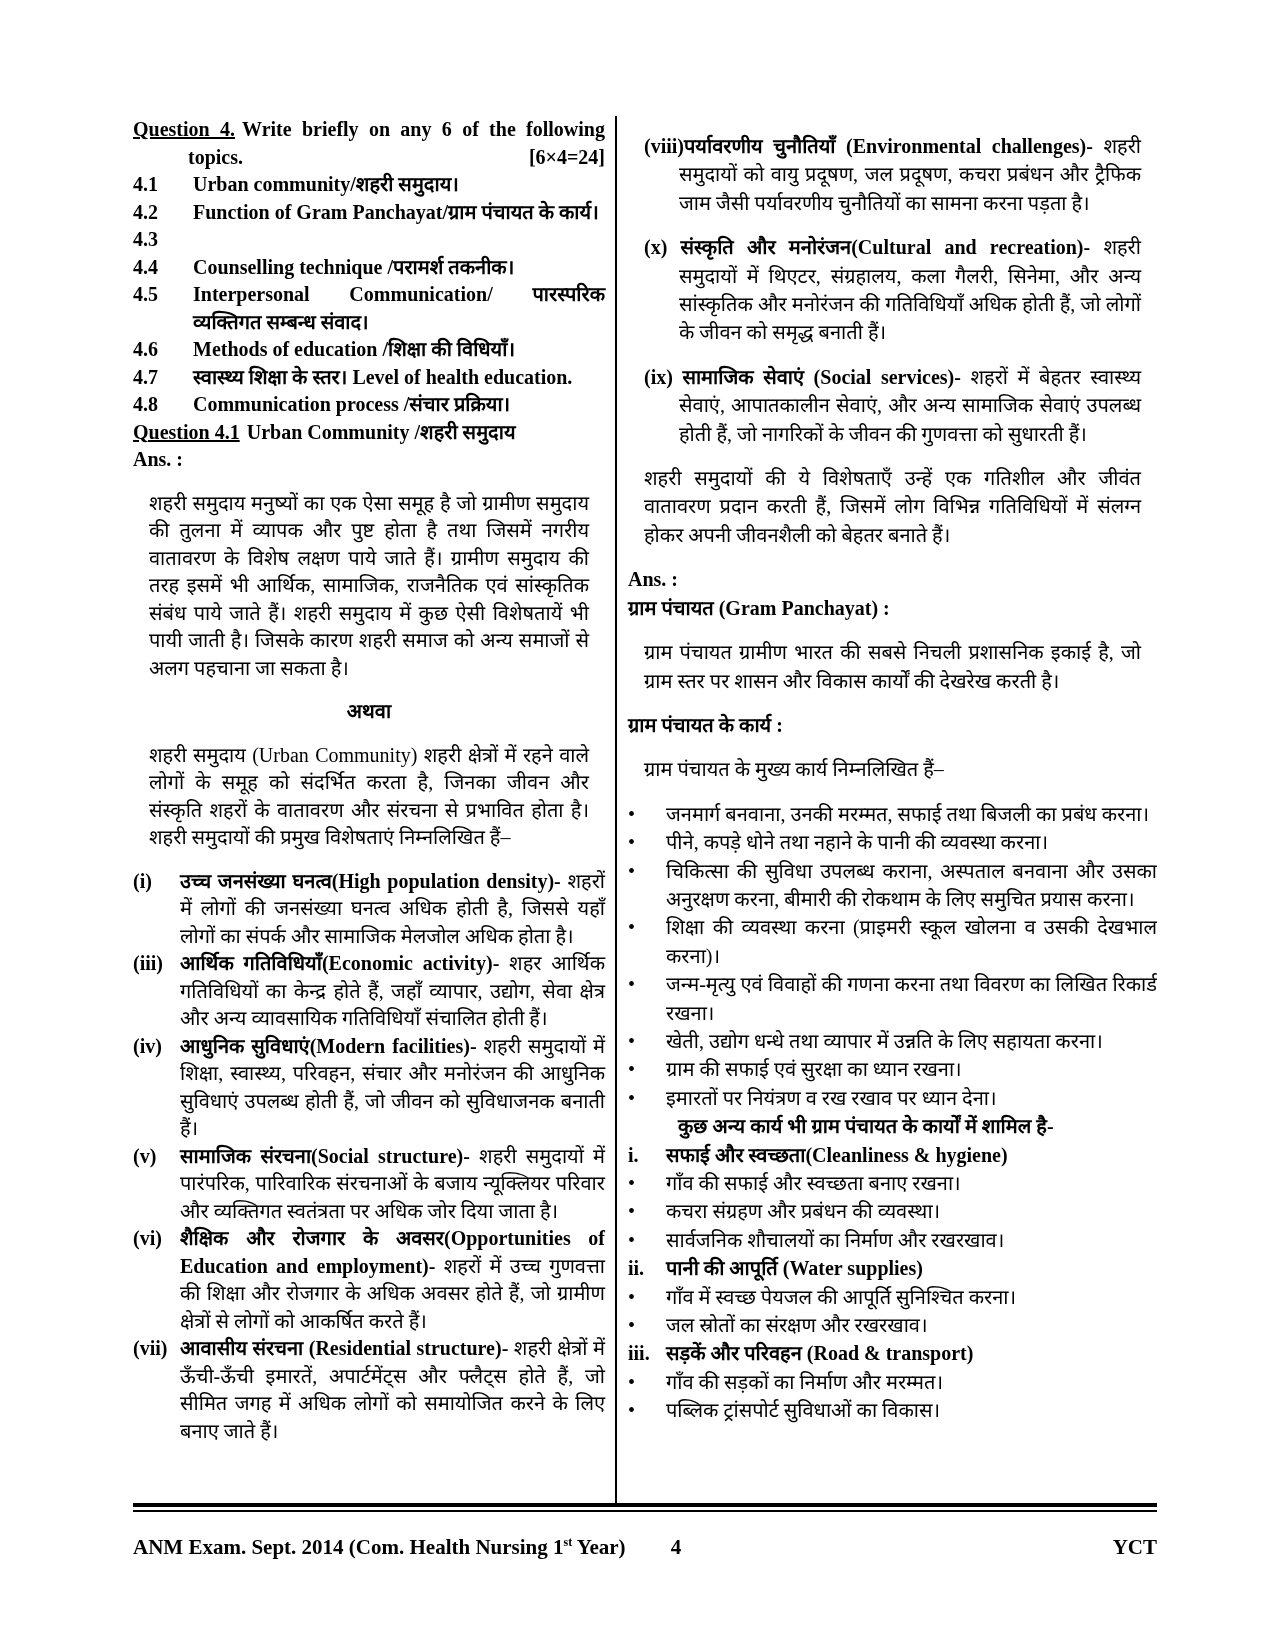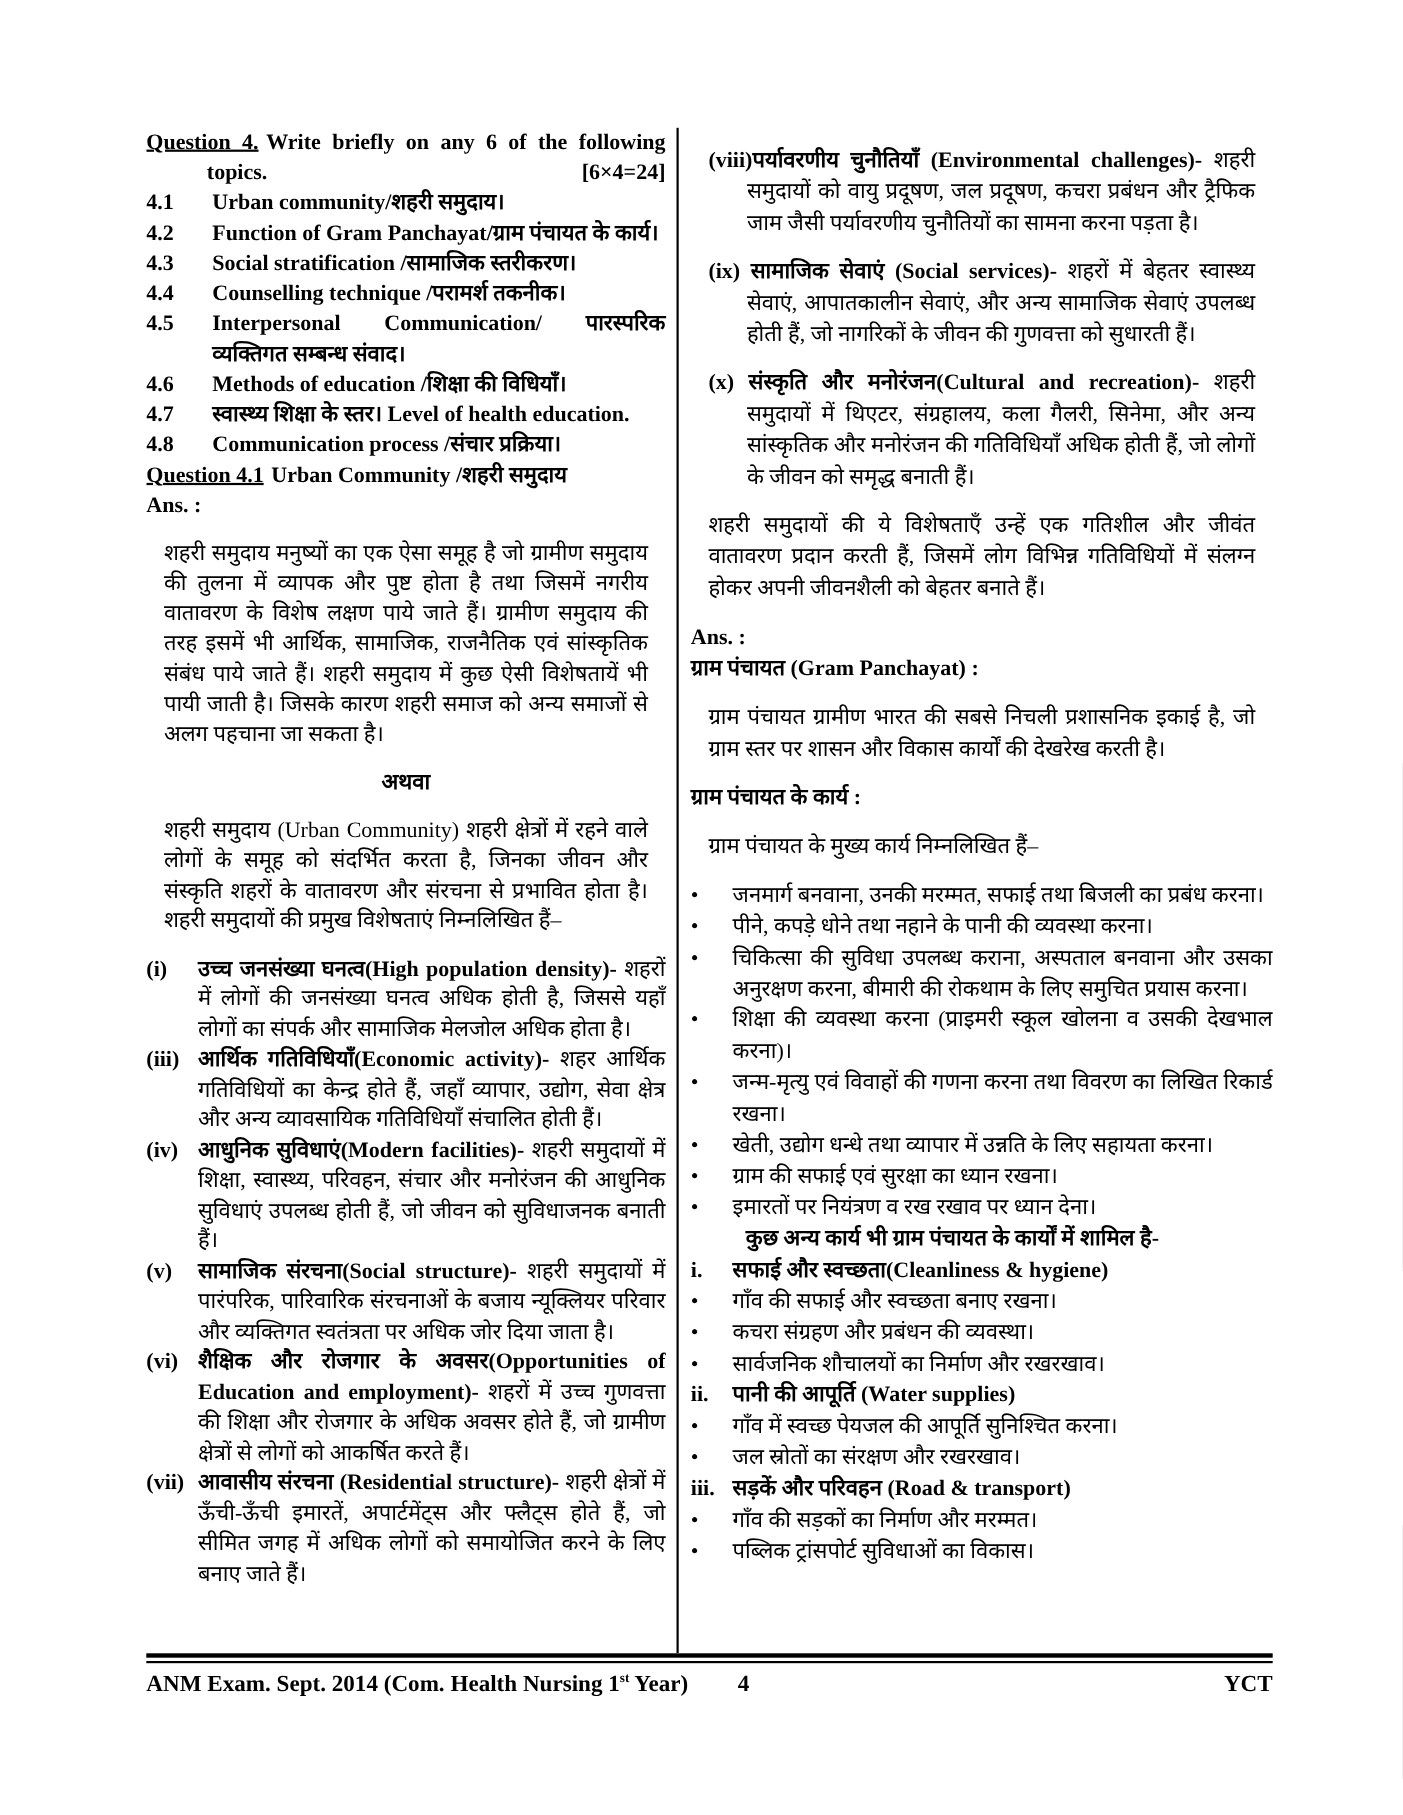--- a/index.html
+++ b/index.html
@@ -19,21 +19,21 @@
   .grid60{display:grid;grid-template-columns:60px 1fr;}
   .grid47{display:grid;grid-template-columns:47px 1fr;}
   .grid38{display:grid;grid-template-columns:38px 1fr;}
   .grid60>span:last-child,.grid47>span:last-child,.grid38>span:last-child{text-align:justify;}
   .hang35{padding-left:35px;text-indent:-35px;}
   .center{text-align:center;}
   .otherworks{padding-left:50px;text-indent:0;}
   .footer{position:absolute;left:133px;top:1503px;width:1024px;}
   .rule-thick{height:4px;background:#000;}
   .rule-thin{height:2px;background:#000;margin-top:3px;}
-  .footer-row{display:flex;align-items:center;padding-top:6px;font-weight:bold;font-size:21px;}
+  .footer-row{display:flex;align-items:center;padding-top:23px;font-weight:bold;font-size:21px;}
   .pageno{margin-left:45px;}
   .fright{margin-left:auto;}
   sup{font-size:12px;vertical-align:super;font-weight:bold;}
 </style>
 </head>
 <body>
 
 <div class="page">
   <div class="content">
 
@@ -46,21 +46,20 @@
           <div class="grid60">
             <span class="b">4.1</span>
             <span class="b">Urban community/शहरी समुदाय।</span>
           </div>
           <div class="grid60">
             <span class="b">4.2</span>
             <span class="b">Function of Gram Panchayat/ग्राम पंचायत के कार्य।</span>
           </div>
           <div class="grid60">
             <span class="b">4.3</span>
-            <span class="b">Social stratification /सामाजिक स्तरीकरण।</span>
           </div>
           <div class="grid60">
             <span class="b">4.4</span>
             <span class="b">Counselling technique /परामर्श तकनीक।</span>
           </div>
           <div class="grid60">
             <span class="b">4.5</span>
             <span class="b">Interpersonal Communication/ पारस्परिक व्यक्तिगत सम्बन्ध संवाद।</span>
           </div>
           <div class="grid60">
@@ -109,22 +108,22 @@
             <span><span class="b">आवासीय संरचना (Residential structure)-</span> शहरी क्षेत्रों में ऊँची-ऊँची इमारतें, अपार्टमेंट्स और फ्लैट्स होते हैं, जो सीमित जगह में अधिक लोगों को समायोजित करने के लिए बनाए जाते हैं।</span>
           </div>
         </div>
     </div>
 
     <div class="vline"></div>
 
     <div class="col-right">
       <div id="right-items">
           <p class="hang35"><span class="b">(viii)</span><span><span class="b">पर्यावरणीय चुनौतियाँ (Environmental challenges)-</span> शहरी समुदायों को वायु प्रदूषण, जल प्रदूषण, कचरा प्रबंधन और ट्रैफिक जाम जैसी पर्यावरणीय चुनौतियों का सामना करना पड़ता है।</span></p>
+          <p class="hang35"><span class="b">(x) </span><span><span class="b">संस्कृति और मनोरंजन(Cultural and recreation)-</span> शहरी समुदायों में थिएटर, संग्रहालय, कला गैलरी, सिनेमा, और अन्य सांस्कृतिक और मनोरंजन की गतिविधियाँ अधिक होती हैं, जो लोगों के जीवन को समृद्ध बनाती हैं।</span></p>
           <p class="hang35"><span class="b">(ix) </span><span><span class="b">सामाजिक सेवाएं (Social services)-</span> शहरों में बेहतर स्वास्थ्य सेवाएं, आपातकालीन सेवाएं, और अन्य सामाजिक सेवाएं उपलब्ध होती हैं, जो नागरिकों के जीवन की गुणवत्ता को सुधारती हैं।</span></p>
-          <p class="hang35"><span class="b">(x) </span><span><span class="b">संस्कृति और मनोरंजन(Cultural and recreation)-</span> शहरी समुदायों में थिएटर, संग्रहालय, कला गैलरी, सिनेमा, और अन्य सांस्कृतिक और मनोरंजन की गतिविधियाँ अधिक होती हैं, जो लोगों के जीवन को समृद्ध बनाती हैं।</span></p>
         </div>
       <p>शहरी समुदायों की ये विशेषताएँ उन्हें एक गतिशील और जीवंत वातावरण प्रदान करती हैं, जिसमें लोग विभिन्न गतिविधियों में संलग्न होकर अपनी जीवनशैली को बेहतर बनाते हैं।</p>
       <div class="b">Ans. :</div>
       <div class="b">ग्राम पंचायत (Gram Panchayat) :</div>
       <p>ग्राम पंचायत ग्रामीण भारत की सबसे निचली प्रशासनिक इकाई है, जो ग्राम स्तर पर शासन और विकास कार्यों की देखरेख करती है।</p>
       <div class="b">ग्राम पंचायत के कार्य :</div>
       <p>ग्राम पंचायत के मुख्य कार्य निम्नलिखित हैं–</p>
       <div id="main-bullets">
           <div class="grid38">
             <span>•</span>

